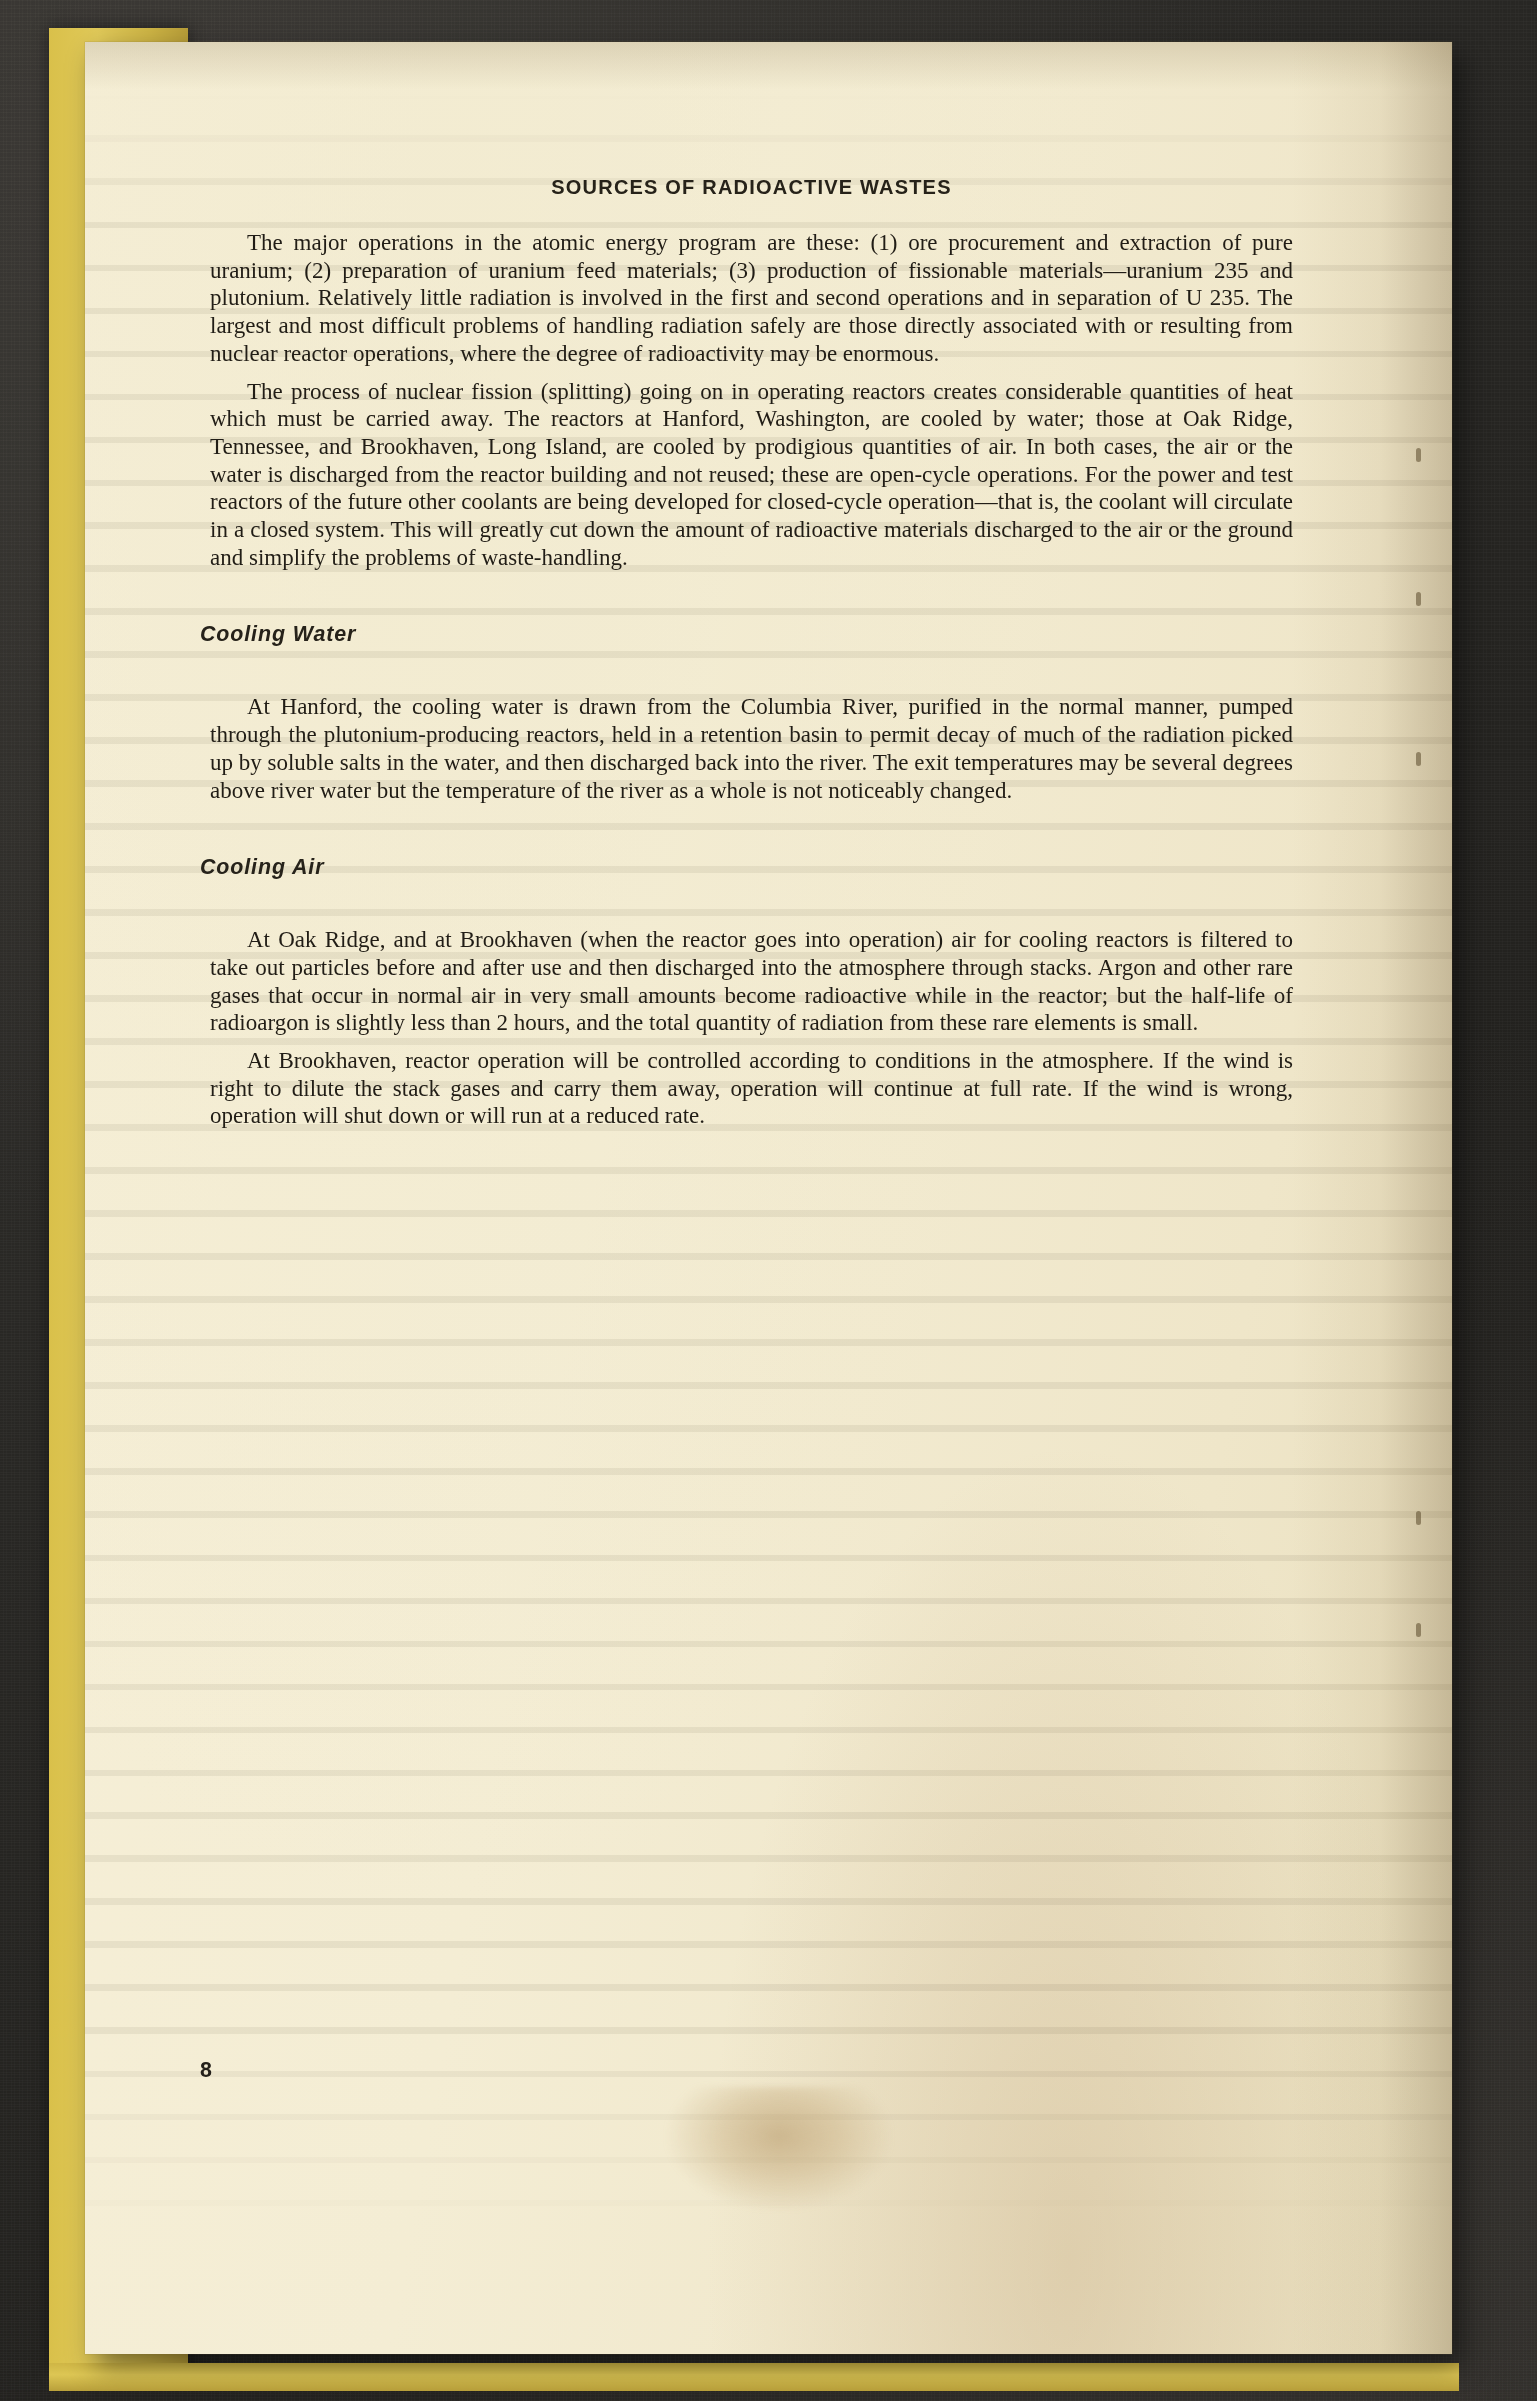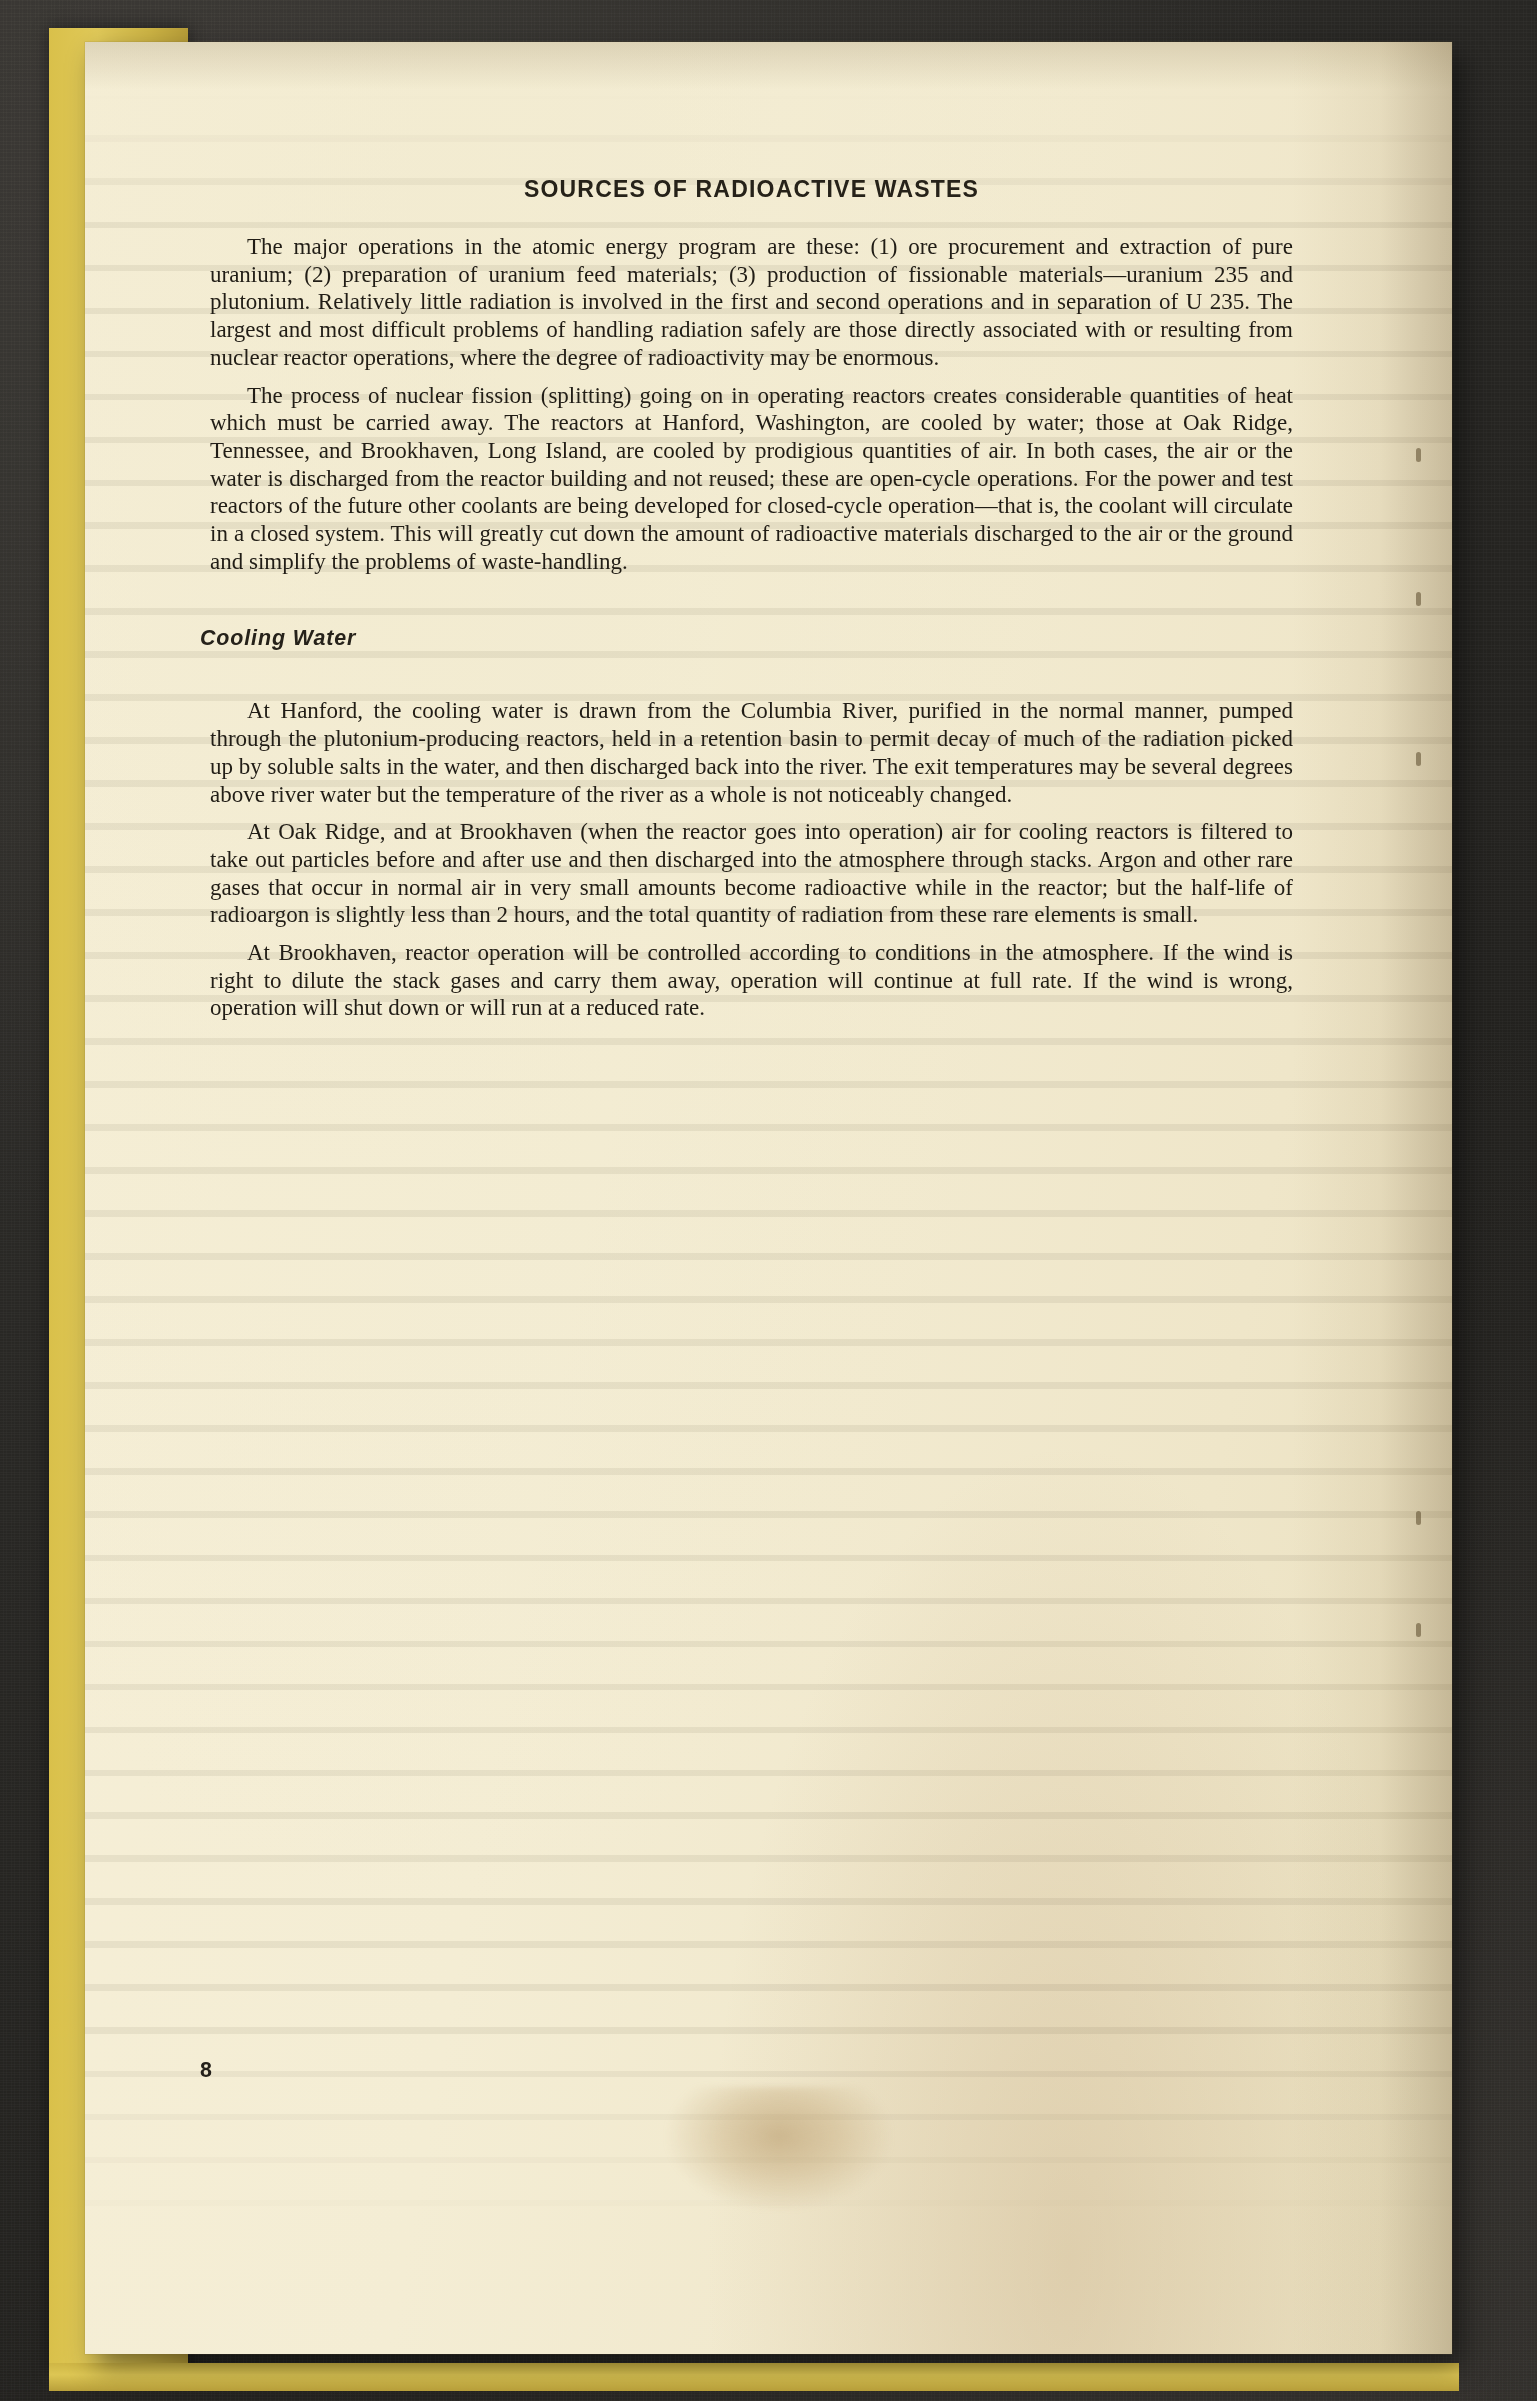--- a/index.html
+++ b/index.html
@@ -127,21 +127,21 @@
   .column {
     position: absolute;
     left: 115px;
     top: 134px;
     width: 1103px;
   }
 
   h1.page-heading {
     font-family: "Liberation Sans", sans-serif;
     font-weight: 700;
-    font-size: 23px;
+    font-size: 20px;
     letter-spacing: 1.2px;
     text-align: center;
     color: #262219;
     margin: 0 0 30px 0;
     text-transform: none;
   }
 
   p.body {
     font-size: 23px;
     line-height: 1.205;
@@ -198,19 +198,20 @@
 
   <div class="column">
     <h1 class="page-heading">SOURCES OF RADIOACTIVE WASTES</h1>
 
     <p class="body">The major operations in the atomic energy program are these: (1) ore procurement and extraction of pure uranium; (2) preparation of uranium feed materials; (3) production of fissionable materials—uranium 235 and plutonium.   Relatively little radiation is involved in the first and second operations and in separation of U 235.   The largest and most difficult problems of handling radiation safely are those directly associated with or resulting from nuclear reactor operations, where the degree of radioactivity may be enormous.</p>
     <p class="body">The process of nuclear fission (splitting) going on in operating reactors creates considerable quantities of heat which must be carried away.   The reactors at Hanford, Washington, are cooled by water; those at Oak Ridge, Tennessee, and Brookhaven, Long Island, are cooled by prodigious quantities of air.   In both cases, the air or the water is discharged from the reactor building and not reused; these are open-cycle operations.   For the power and test reactors of the future other coolants are being developed for closed-cycle operation—that is, the coolant will circulate in a closed system.   This will greatly cut down the amount of radioactive materials discharged to the air or the ground and simplify the problems of waste-handling.</p>
 
     <h2 class="subhead">Cooling Water</h2>
     <p class="body">At Hanford, the cooling water is drawn from the Columbia River, purified in the normal manner, pumped through the plutonium-producing reactors, held in a retention basin to permit decay of much of the radiation picked up by soluble salts in the water, and then discharged back into the river.   The exit temperatures may be several degrees above river water but the temperature of the river as a whole is not noticeably changed.</p>
 
+    <h2 class="subhead">Cooling Air</h2>
     <p class="body">At Oak Ridge, and at Brookhaven (when the reactor goes into operation) air for cooling reactors is filtered to take out particles before and after use and then discharged into the atmosphere through stacks.   Argon and other rare gases that occur in normal air in very small amounts become radioactive while in the reactor; but the half-life of radioargon is slightly less than 2 hours, and the total quantity of radiation from these rare elements is small.</p>
     <p class="body">At Brookhaven, reactor operation will be controlled according to conditions in the atmosphere.   If the wind is right to dilute the stack gases and carry them away, operation will continue at full rate.   If the wind is wrong, operation will shut down or will run at a reduced rate.</p>
   </div>
 
   <div class="folio">8</div>
 </div>
 
 
 </body></html>

